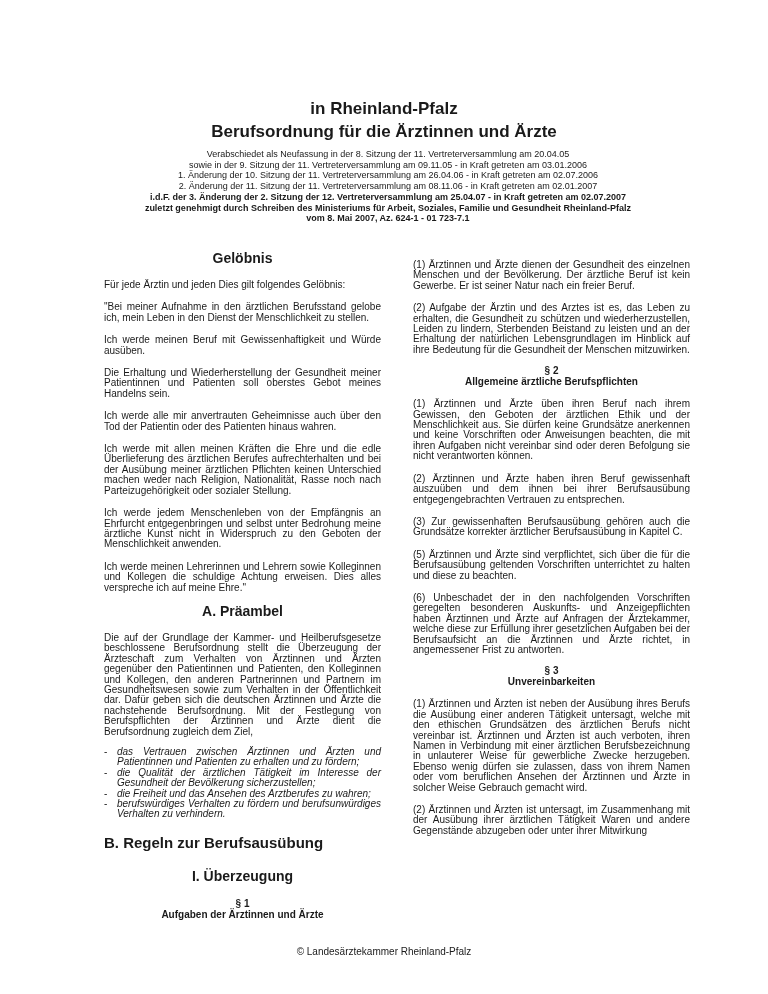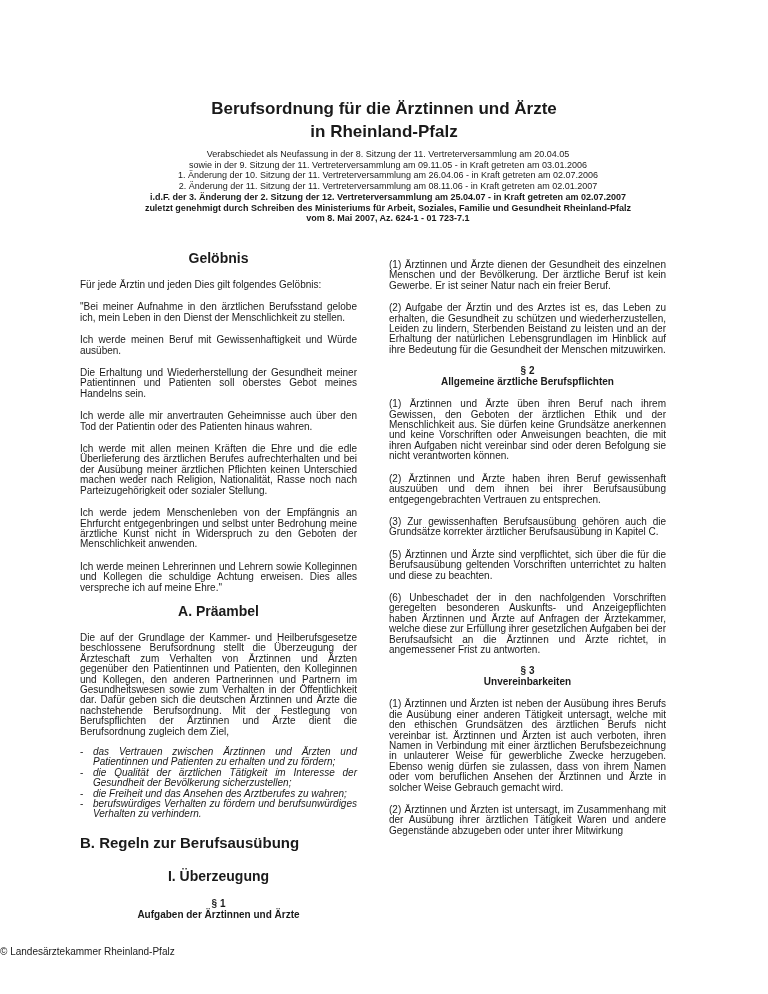--- a/index.html
+++ b/index.html
@@ -34,21 +34,21 @@
     text-align: center;
     font-size: 9px;
     line-height: 10.7px;
   }
   .history .hl { white-space: nowrap; }
   .history .bold { font-weight: bold; }
   
   .columns {
     position: absolute;
     top: 248px;
-    left: 80px;
+    left: 104px;
     width: 586px;
     display: flex;
     gap: 32px;
   }
   .col {
     width: 285px;
     font-size: 10px;
     line-height: 10.4px;
     text-align: justify;
   }
@@ -92,32 +92,33 @@
   .li .li-text {
     flex: 1;
     text-align: justify;
     font-style: italic;
   }
   
   .footer {
     position: absolute;
     top: 946px; left: 0;
     width: 100%;
+    text-align: center;
     font-size: 10px;
     line-height: 12px;
   }
 </style>
 </head>
 <body>
 
 <div class="page">
 
   <div class="doc-title">
+    <div>in Rheinland-Pfalz</div>
     <div>Berufsordnung für die Ärztinnen und Ärzte</div>
-    <div>in Rheinland-Pfalz</div>
   </div>
 
   <div class="history">
     <div class="hl">Verabschiedet als Neufassung in der 8. Sitzung der 11. Vertreterversammlung am 20.04.05</div>
     <div class="hl">sowie in der 9. Sitzung der 11. Vertreterversammlung am 09.11.05 - in Kraft getreten am 03.01.2006</div>
     <div class="hl">1. Änderung der 10. Sitzung der 11. Vertreterversammlung am 26.04.06 - in Kraft getreten am 02.07.2006</div>
     <div class="hl">2. Änderung der 11. Sitzung der 11. Vertreterversammlung am 08.11.06 - in Kraft getreten am 02.01.2007</div>
     <div class="hl bold">i.d.F. der 3. Änderung der 2. Sitzung der 12. Vertreterversammlung am 25.04.07 - in Kraft getreten am 02.07.2007</div>
     <div class="hl bold">zuletzt genehmigt durch Schreiben des Ministeriums für Arbeit, Soziales, Familie und Gesundheit Rheinland-Pfalz</div>
     <div class="hl bold">vom 8. Mai 2007, Az. 624-1 - 01 723-7.1</div>

